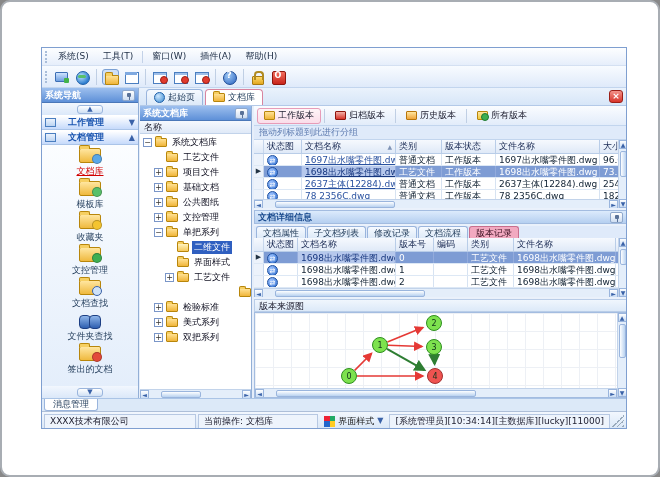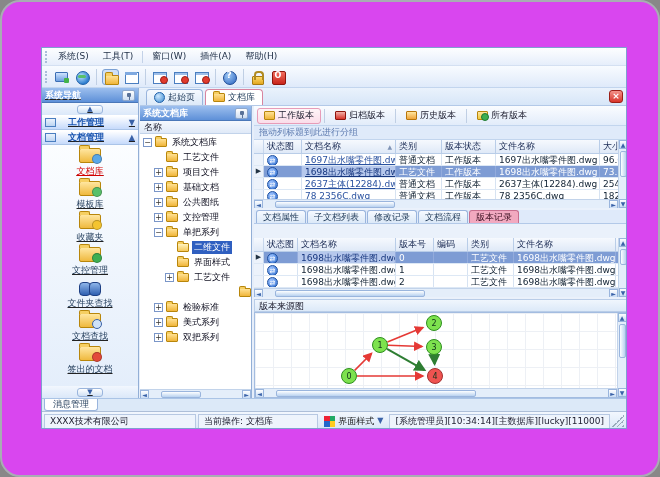--- a/index.html
+++ b/index.html
@@ -1,18 +1,18 @@
 <!DOCTYPE html>
 <html><head>
 <meta charset="utf-8">
 <style>
   * { margin:0; padding:0; box-sizing:border-box; }
   body { background:#888; font-family:"DejaVu Sans", sans-serif; }
-  .canvas { position:relative; width:660px; height:477px; background:#d946ef;
-            border:2px solid #a8adb3; border-radius:20px; overflow:hidden; margin:0 auto; }
+  .canvas { position:relative; width:660px; height:477px; background:#ffffff;
+            border:2px solid #a8adb3; border-radius:10px; overflow:hidden; margin:0 auto; }
   .window { position:absolute; left:39px; top:45px; width:586px; height:382px;
             background:#e6eefa; border:1px solid #7f9fd0; font-size:9px; color:#222; overflow:hidden; }
 
   
   .menubar { position:absolute; left:0; top:0; right:0; height:18px; display:flex; align-items:center;
              background:linear-gradient(#fdfeff,#e6eefb); border-bottom:1px solid #d4e0f2; }
   .grip { width:3px; height:12px; border-left:2px dotted #a9bdd9; margin:0 3px; }
   .menu-item { padding:0 7px; line-height:17px; color:#1c2c44; cursor:default; }
   .menubar-sep { width:1px; height:12px; background:#c3d2e8; margin:0 2px; }
   .toolbar { position:absolute; left:0; top:18px; right:0; height:22px; display:flex; align-items:center;
@@ -48,21 +48,21 @@
   .folder-open { background:linear-gradient(#fff3c0,#f6c95a); }
   .pinbtn { width:13px; height:11px; background:linear-gradient(#fff,#cfdef2); border:1px solid #8fa8cc; border-radius:2px; position:relative; flex:none; }
   .pinbtn::before { content:""; position:absolute; left:4px; top:2px; width:4px; height:4px; background:#5a7298; border-radius:1px; }
   .pinbtn::after { content:""; position:absolute; left:6px; top:6px; width:1px; height:3px; background:#5a7298; }
   .closebtn { width:14px; height:13px; background:linear-gradient(#f3928a,#d8342a); border:1px solid #9c1f17; border-radius:3px;
               color:#fff; font-size:9px; line-height:11px; text-align:center; font-weight:bold; }
   .chev { color:#3a62a8; font-size:8px; line-height:8px; }
 
   
   .sidebar { position:absolute; left:0; top:40px; width:97px; height:310px; background:#dfeafa;
-             border-right:1px solid #93afd6; display:flex; flex-direction:column;text-decoration:underline; }
+             border-right:1px solid #93afd6; display:flex; flex-direction:column; }
   .panel-hdr { height:15px; background:linear-gradient(#9dbfee,#5e90d8); color:#fff; display:flex; align-items:center;
                justify-content:space-between; padding:0 3px; font-weight:bold; border-bottom:1px solid #4a77b8; }
   .scrollstrip { height:12px; background:linear-gradient(#f2f7fe,#dbe8f9); display:flex; align-items:center; justify-content:center; }
   .scrollstrip .sbtn { width:26px; height:9px; background:linear-gradient(#fff,#cfe0f4); border:1px solid #9ab5dd; border-radius:3px;
                        text-align:center; line-height:7px; font-size:7px; color:#3a62a8; }
   .groupbar { height:15px; background:linear-gradient(#ffffff,#c6dafb); border-top:1px solid #fff; border-bottom:1px solid #aac4e8;
               color:#1a55b0; font-weight:bold; display:flex; align-items:center; padding:0 3px; gap:12px; }
   .groupbar .glabel { flex:1; }
   .gicon { width:11px; height:9px; border:1px solid #4a7ec0; background:linear-gradient(#eaf2fd,#bcd4f2); flex:none; }
   .nav-items { flex:1; background:linear-gradient(#fbfdff,#e4eefb); display:flex; flex-direction:column; align-items:center; padding-top:3px; }
@@ -165,21 +165,21 @@
   .grow.sel .link { color:#16367e; }
   .wf-icon { display:inline-block; width:11px; height:11px; border-radius:50%; margin-top:1px;
              background:radial-gradient(circle at 35% 30%,#9fc4ff,#2f6fd0); border:1px solid #1d4fa0;
              color:#fff; font-size:7px; text-align:center; line-height:10px; }
   .grid-hscroll { position:absolute; left:0; right:9px; bottom:0; }
 
   
   .detail-hdr { position:absolute; left:0; top:104px; right:0; height:14px; background:linear-gradient(#dcebfc,#b5cff0);
                 border:1px solid #a3bce0; color:#1a4b8e; font-weight:bold; display:flex; align-items:center;
                 justify-content:space-between; padding:0 3px; }
-  .dtabs { position:absolute; left:0; top:104px; right:0; height:14px; background:#dfeafa; border-bottom:1px solid #b3c9e8;
+  .dtabs { position:absolute; left:0; top:120px; right:0; height:14px; background:#dfeafa; border-bottom:1px solid #b3c9e8;
            display:flex; align-items:flex-end; padding-left:2px; }
   .dtab2 { height:13px; padding:0 6px; margin-right:1px; border:1px solid #9ab5dd; border-bottom:none;
            border-radius:3px 3px 0 0; background:linear-gradient(#f6faff,#dce9f8); line-height:12px; color:#27415f; }
   .dtab2.active { background:#f2a9c0; border-color:#c86e8e; color:#3a1020; }
   .grid2 { top:132px; height:59px; }
 
   
   .graph-label { position:absolute; left:0; top:193px; right:0; height:13px; background:linear-gradient(#f0f6fd,#dce9f8);
                  border:1px solid #b9cde8; color:#223; line-height:12px; padding-left:4px; }
   .graphbox { position:absolute; left:0; top:206px; right:0; bottom:0; background:#fff; border:1px solid #a3bce0; overflow:hidden; }
@@ -256,26 +256,26 @@
             </div>
             <div class="nav-item">
               <span class="bigfolder b-favorites"></span>
               <div class="nav-label">收藏夹</div>
             </div>
             <div class="nav-item">
               <span class="bigfolder b-doc-control"></span>
               <div class="nav-label">文控管理</div>
             </div>
             <div class="nav-item">
+              <span class="bigfolder b-doc-search"></span>
+              <div class="nav-label">文档查找</div>
+            </div>
+            <div class="nav-item">
               <span class="binoculars"></span>
               <div class="nav-label">文件夹查找</div>
-            </div>
-            <div class="nav-item">
-              <span class="bigfolder b-doc-search"></span>
-              <div class="nav-label">文档查找</div>
             </div>
             <div class="nav-item">
               <span class="bigfolder b-checked-out"></span>
               <div class="nav-label">签出的文档</div>
             </div>
           </div>
         </div>
       <div class="scrollstrip">
           <span class="sbtn">▼</span>
         </div>

